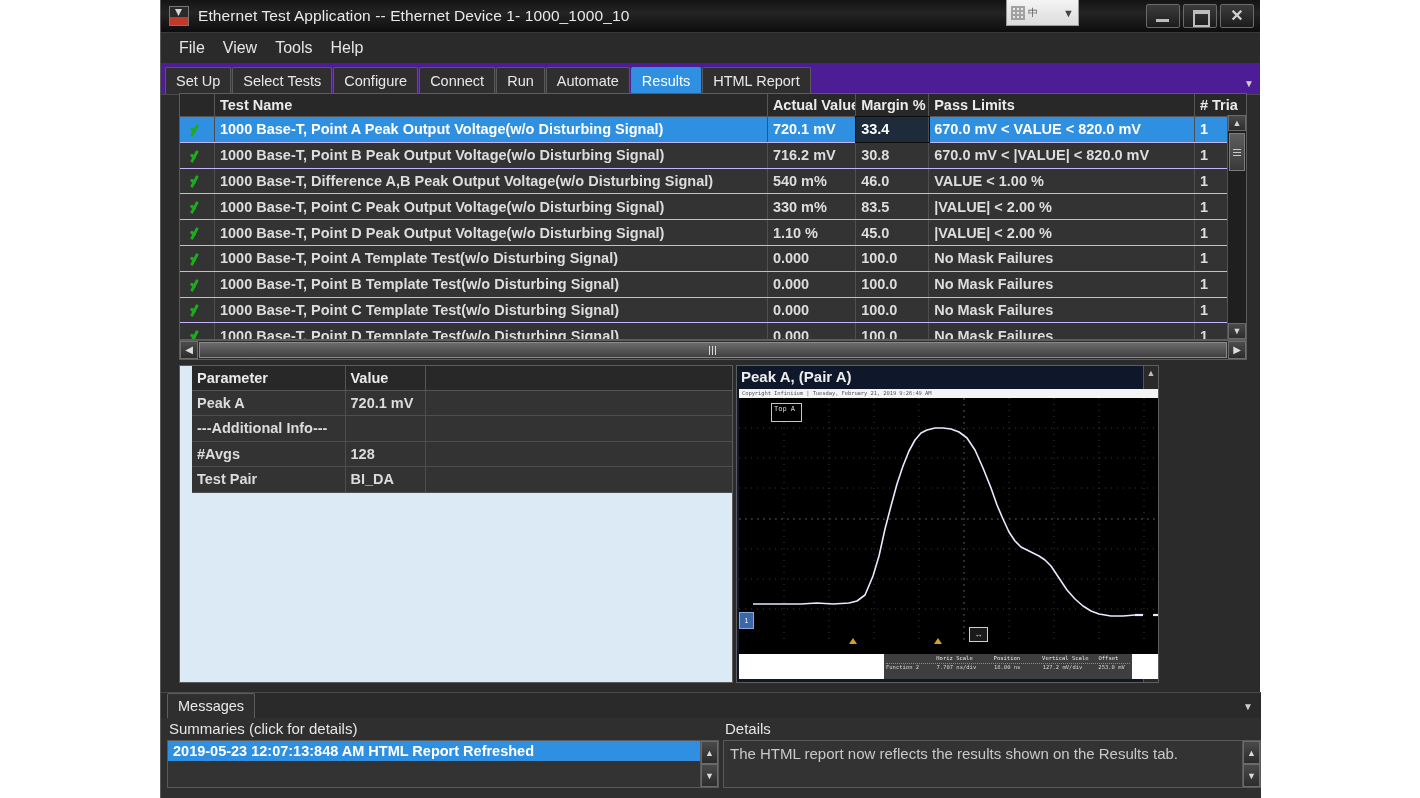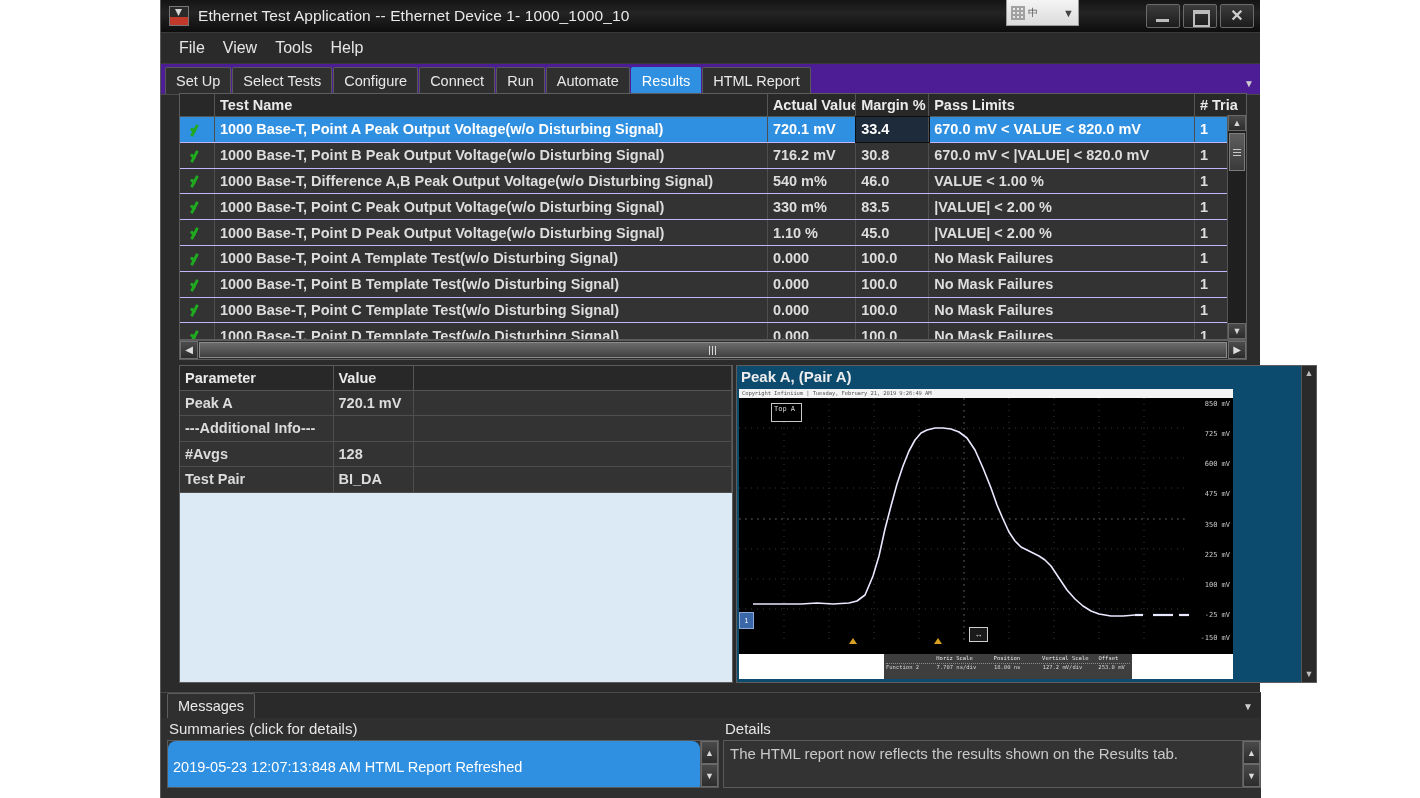--- a/index.html
+++ b/index.html
@@ -170,38 +170,38 @@
   .hscroll .hthumb:after{
     content:"";position:absolute;left:50%;top:3px;width:8px;height:9px;margin-left:-4px;
     background:repeating-linear-gradient(to right,#d8d8d8 0 1px,transparent 1px 3px);
   }
 
   
   .param-panel{
     position:absolute;left:18px;top:365px;width:554px;height:318px;
     background:#dbeaf5;border:1px solid #5d5d5d;box-sizing:border-box;overflow:hidden;
   }
-  table.params{border-collapse:collapse;width:100%;table-layout:fixed;}
+  table.params{border-collapse:collapse;width:100%;table-layout:fixed;margin-left:12px;}
   table.params th{
     background:#282828;color:#eaeaea;font-size:14.5px;font-weight:bold;text-align:left;
     padding:3px 5px;height:24px;box-sizing:border-box;
     border-right:1px solid #555;border-bottom:1px solid #555;
   }
   table.params td{
     background:#333333;color:#dcdcdc;font-size:14.5px;font-weight:bold;
     padding:2px 5px;height:25.5px;box-sizing:border-box;
     border-right:1px solid #4e4e4e;border-bottom:1px solid #4e4e4e;
   }
   .pcol-1{width:153px;}
   .pcol-2{width:80px;}
 
   
   .wave-panel{
-    position:absolute;left:575px;top:365px;width:581px;height:318px;
-    background:#0c4a6e;border:1px solid #5d5d5d;box-sizing:border-box;overflow:hidden;
+    position:absolute;left:575px;top:365px;width:423px;height:318px;
+    background:#0f172a;border:1px solid #5d5d5d;box-sizing:border-box;overflow:hidden;
   }
   .wave-title{
     color:#ededed;font-size:15px;font-weight:bold;padding:2px 0 1px 4px;
   }
   .wave-vscroll{
     position:absolute;right:0;top:0;bottom:0;width:14px;background:#2a2a2a;
     border-left:1px solid #555;
   }
   .wave-vscroll span{display:block;text-align:center;color:#bdbdbd;font-size:9px;}
   .wave-vscroll .up{margin-top:2px;}
@@ -291,22 +291,22 @@
     background:#2f2f2f;display:flex;
   }
   .summaries{width:558px;box-sizing:border-box;padding-left:6px;}
   .details{flex:1;box-sizing:border-box;padding-left:4px;}
   .panel-hdr{color:#e6e6e6;font-size:15px;padding:2px 0 3px 2px;}
   .list-box{
     position:relative;background:#333;border:1px solid #5a5a5a;height:48px;
     box-sizing:border-box;overflow:hidden;
   }
   .list-row{
-    background:#2f8fe0;color:#ffffff;font-size:14.5px;font-weight:normal;
-    padding:18px 5px;white-space:nowrap;margin-right:18px;border-radius:8px;
+    background:#2f8fe0;color:#ffffff;font-size:14.5px;font-weight:bold;
+    padding:2px 5px;white-space:nowrap;margin-right:18px;
   }
   .list-scroll{
     position:absolute;right:0;top:0;bottom:0;width:17px;background:#2b2b2b;
     border-left:1px solid #5a5a5a;
   }
   .list-scroll div{
     height:50%;color:#dcdcdc;font-size:9px;text-align:center;line-height:22px;
     background:linear-gradient(to bottom,#4a4a4a,#2c2c2c);
     border:1px solid #6a6a6a;box-sizing:border-box;
   }

